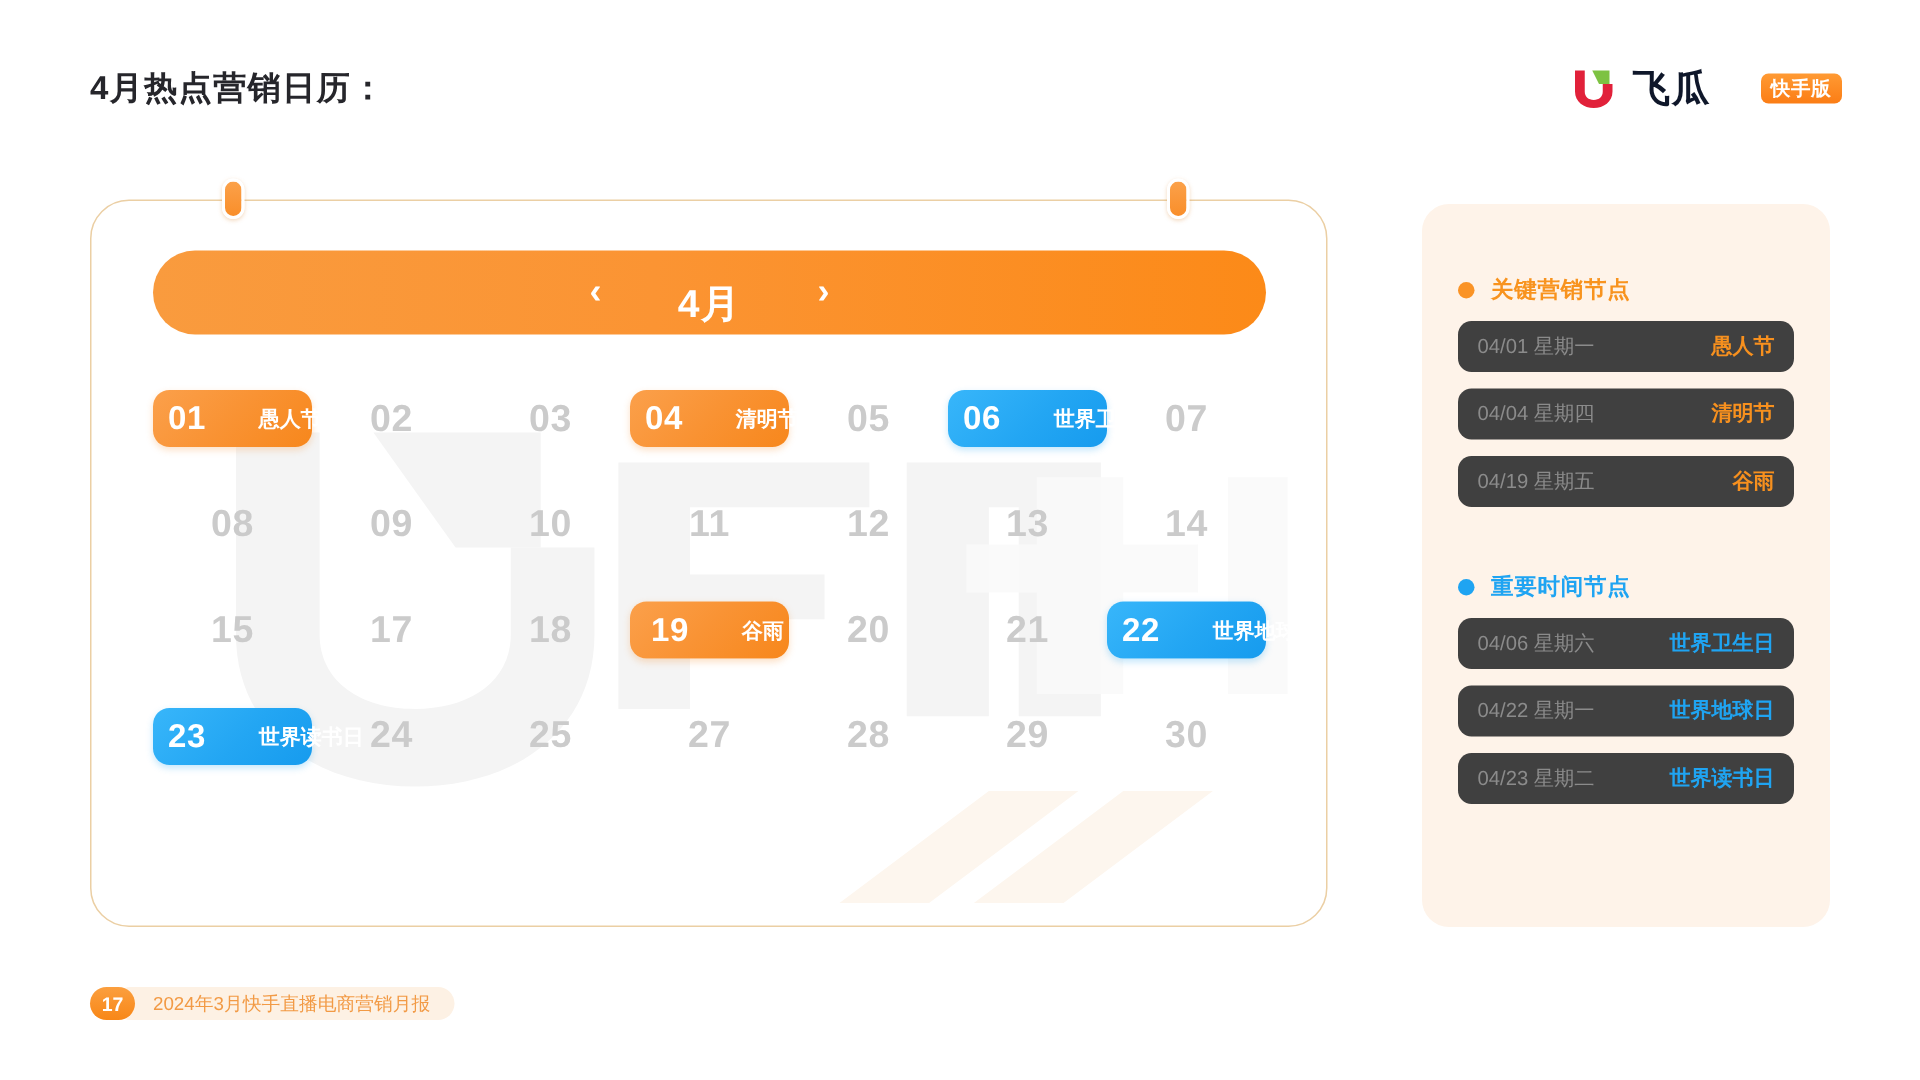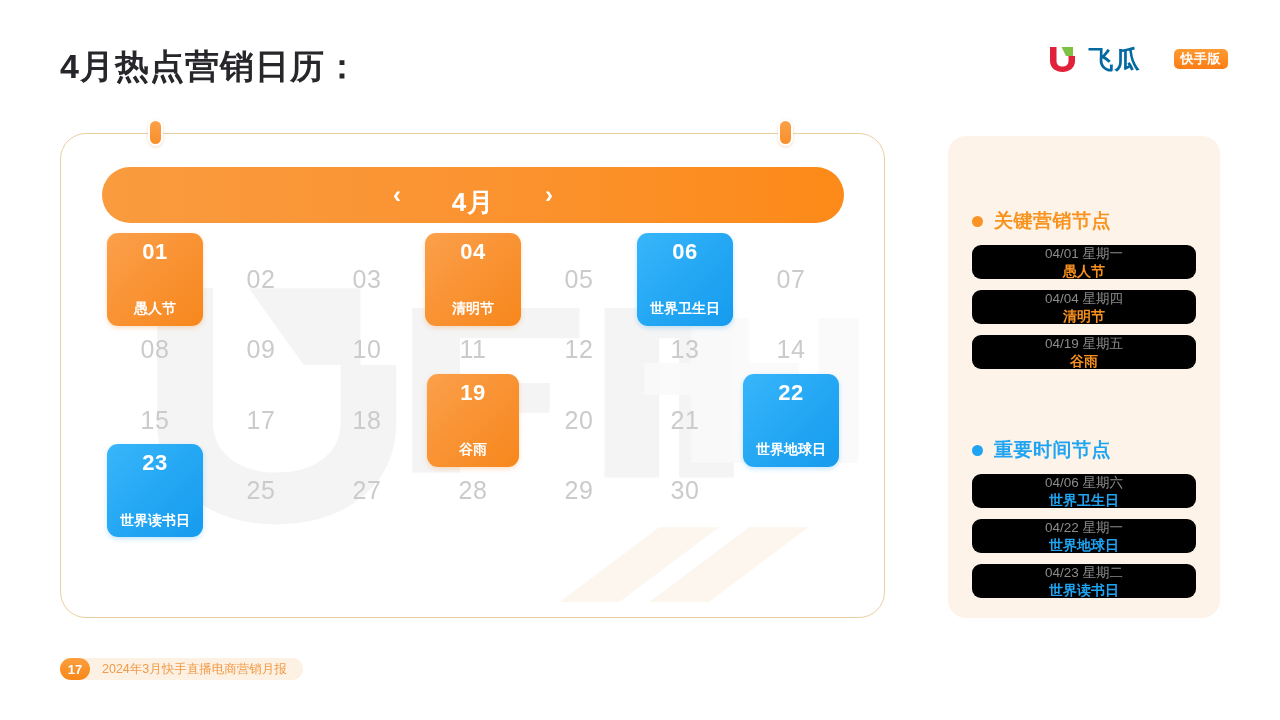--- a/index.html
+++ b/index.html
@@ -7,30 +7,30 @@
   body{
     width:1280px;height:720px;overflow:hidden;background:#ffffff;
     font-family:"Liberation Sans","DejaVu Sans",sans-serif;
     -webkit-font-smoothing:antialiased;
   }
   #slide{position:relative;width:1280px;height:720px;background:#fff;}
 
   
   #page-title{
     position:absolute;left:60px;top:44px;
-    font-size:34px;font-weight:bold;color:#26262b;letter-spacing:1px;
+    font-size:22px;font-weight:bold;color:#26262b;letter-spacing:1px;
     white-space:nowrap;
   }
   #brand-logo{
     position:absolute;right:52px;top:42px;
     display:flex;align-items:center;gap:9px;height:34px;
   }
   .logo-mark{position:relative;width:34px;height:28px;flex:0 0 auto;}
   .logo-name{
-    font-size:25px;font-weight:bold;color:#0369a1;letter-spacing:1px;
+    font-size:25px;font-weight:bold;color:#0f172a;letter-spacing:1px;
     line-height:1;
   }
   .logo-badge{
     background:linear-gradient(180deg,#FF9A33,#FB7D15);
     color:#fff;font-size:13px;font-weight:bold;
     padding:3px 7px 4px;border-radius:5px;letter-spacing:.5px;line-height:1;margin-left:24px;
   }
 
   
   #calendar-card{
@@ -74,24 +74,24 @@
   
   #day-grid{
     position:absolute;left:41px;top:110px;width:742px;
     display:grid;grid-template-columns:repeat(7,106px);
     grid-auto-rows:70.5px;z-index:2;
   }
   .day{
     position:relative;display:flex;align-items:center;justify-content:center;
   }
   .day-plain{
-    font-size:25px;font-weight:normal;color:#CBCBCB;letter-spacing:.5px;
+    font-size:25px;font-weight:bold;color:#CBCBCB;letter-spacing:.5px;
   }
   .day-chip{
-    display:flex;flex-direction:column;align-items:center;justify-content:space-between;
+    display:flex;flex-direction:row;align-items:center;justify-content:space-between;
     border-radius:11px;color:#fff;box-sizing:border-box;
     padding:7px 10px 8px;min-width:96px;gap:35px;
   }
   .day-chip.small{min-width:92px;padding:7px 14px 8px;}
   .day-chip .num{font-size:22px;font-weight:bold;line-height:1.05;letter-spacing:.5px;}
   .day-chip .tag{font-size:14px;font-weight:bold;line-height:1.25;margin-top:2px;white-space:nowrap;}
   .chip-orange{
     background:linear-gradient(135deg,#FBA04B 0%,#F99334 48%,#F7871C 100%);
     box-shadow:0 2px 5px rgba(246,145,49,.28);
   }
@@ -101,31 +101,31 @@
   }
 
   
   #side-panel{
     position:absolute;left:948px;top:136px;width:272px;height:482px;
     background:#FEF3E9;border-radius:18px;overflow:hidden;
   }
   .panel-section{padding:0 24px;}
   .section-head{
     display:flex;align-items:center;gap:11px;
-    font-size:19px;font-weight:bold;letter-spacing:.5px;margin-top:24px;
+    font-size:15px;font-weight:bold;letter-spacing:.5px;
   }
   .dot{width:11px;height:11px;border-radius:50%;flex:0 0 auto;}
   .dot-orange{background:#FA9326;}
   .dot-blue{background:#1FA4F2;}
   .head-orange{color:#F8931E;}
   .head-blue{color:#1FA4F2;}
   .entry{
     display:flex;align-items:center;justify-content:space-between;
-    background:#000000;border-radius:9px;height:34px;padding:0 13px;
-    margin-top:11px;box-sizing:border-box;flex-direction:column;
+    background:#404040;border-radius:9px;height:34px;padding:0 13px;
+    margin-top:11px;box-sizing:border-box;
   }
   .entry-date{font-size:13.5px;color:#8b8b8b;white-space:nowrap;}
   .entry-tag{font-size:14px;font-weight:bold;white-space:nowrap;}
   .tag-orange{color:#F7901E;}
   .tag-blue{color:#1FA4F2;}
 
   
   #footer{
     position:absolute;left:60px;top:658px;display:flex;align-items:center;
   }
@@ -264,20 +264,23 @@
             <span class="tag">世界地球日</span>
           </div>
         </div>
         <div class="day">
           <div class="day-chip chip-blue">
             <span class="num">23</span>
             <span class="tag">世界读书日</span>
           </div>
         </div>
         <div class="day">
+          <span class="day-plain">24</span>
+        </div>
+        <div class="day">
           <span class="day-plain">25</span>
         </div>
         <div class="day">
           <span class="day-plain">27</span>
         </div>
         <div class="day">
           <span class="day-plain">28</span>
         </div>
         <div class="day">
           <span class="day-plain">29</span>

